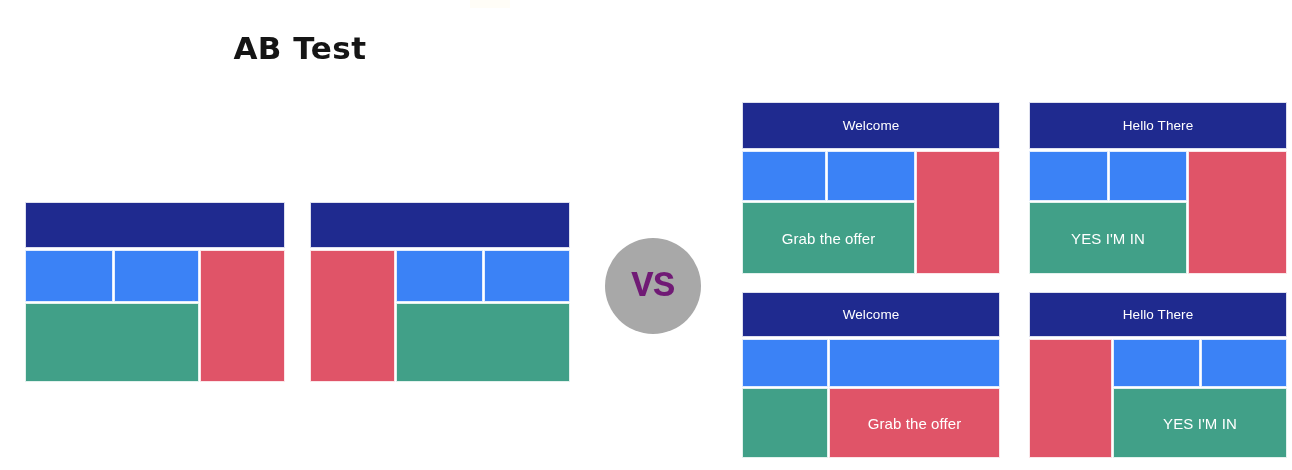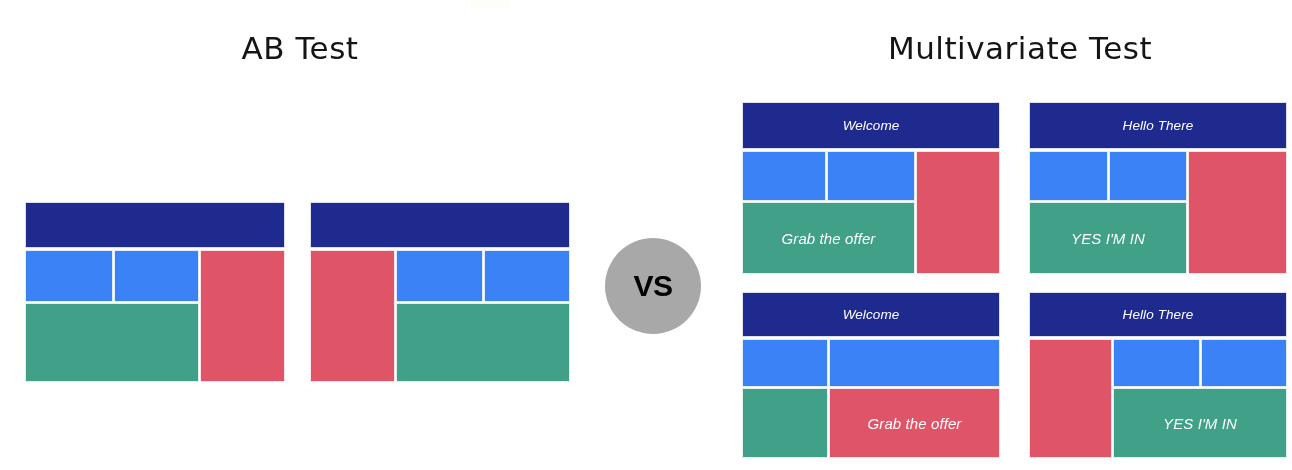--- a/index.html
+++ b/index.html
@@ -19,21 +19,21 @@
 
   .stage {
     position: absolute;
     inset: 0;
   }
 
   
   .section-title {
     position: absolute;
     font-family: "DejaVu Sans", sans-serif;
-    font-weight: 400;
+    font-weight: 700;
     font-size: 31px;
     letter-spacing: 0.5px;
     color: #151515;
     white-space: nowrap;
     text-align: center;
   }
   #title-ab {
     left: 130px;
     top: 30px;
     width: 340px;
@@ -41,21 +41,20 @@
   #title-mv {
     left: 850px;
     top: 30px;
     width: 340px;
   }
 
   
   .mockup {
     position: absolute;
     background: #ffffff;
-    font-style: italic;
   }
   .block {
     position: absolute;
     box-sizing: border-box;
     border: 1px solid rgba(255,255,255,0.85);
     display: flex;
     align-items: center;
     justify-content: center;
     overflow: hidden;
   }
@@ -82,24 +81,24 @@
     top: 238px;
     width: 96px;
     height: 96px;
     border-radius: 50%;
     background: #a8a8a8;
     display: flex;
     align-items: center;
     justify-content: center;
   }
   #vs-badge .vs-text {
-    color: #000000;
-    font-family: Liberation Sans, sans-serif;
+    color: #701a75;
+    font-family: Liberation Mono, monospace;
     font-weight: 700;
-    font-size: 30px;
+    font-size: 37px;
     letter-spacing: -0.5px;
     line-height: 1;
   }
 
   
   #top-artifact {
     position: absolute;
     left: 470px;
     top: 0px;
     width: 40px;
@@ -109,21 +108,20 @@
 </style>
 </head>
 <body>
 
 <div class="stage">
 
   <div id="top-artifact"></div>
 
   <div class="section-title" id="title-ab">AB Test</div>
 
-  <div class="section-title" id="title-mv">Multivariate Test</div>
 
   <div class="mockup" style="left:25px; top:202px; width:260px; height:180px;">
     <div class="block navy" style="left:0px; top:0px; width:260px; height:46px;">
       <span class="block-label"></span>
     </div>
     <div class="block blue" style="left:0px; top:48px; width:88px; height:52px;">
       <span class="block-label"></span>
     </div>
     <div class="block blue" style="left:89px; top:48px; width:85px; height:52px;">
       <span class="block-label"></span>

